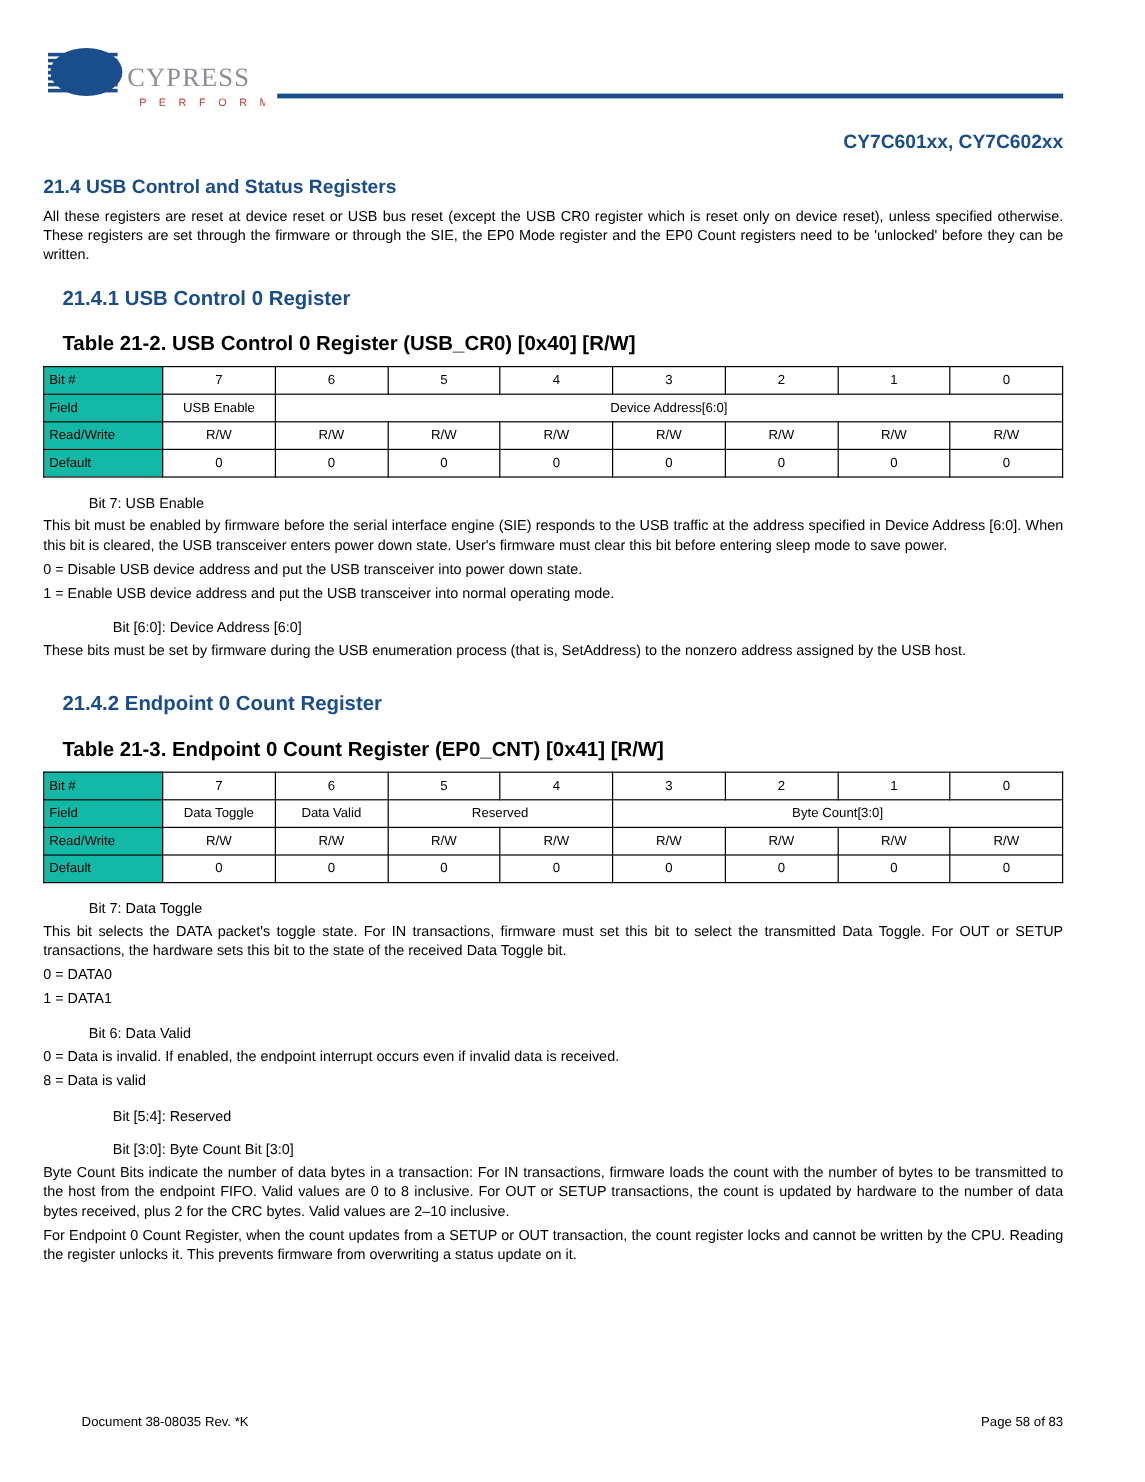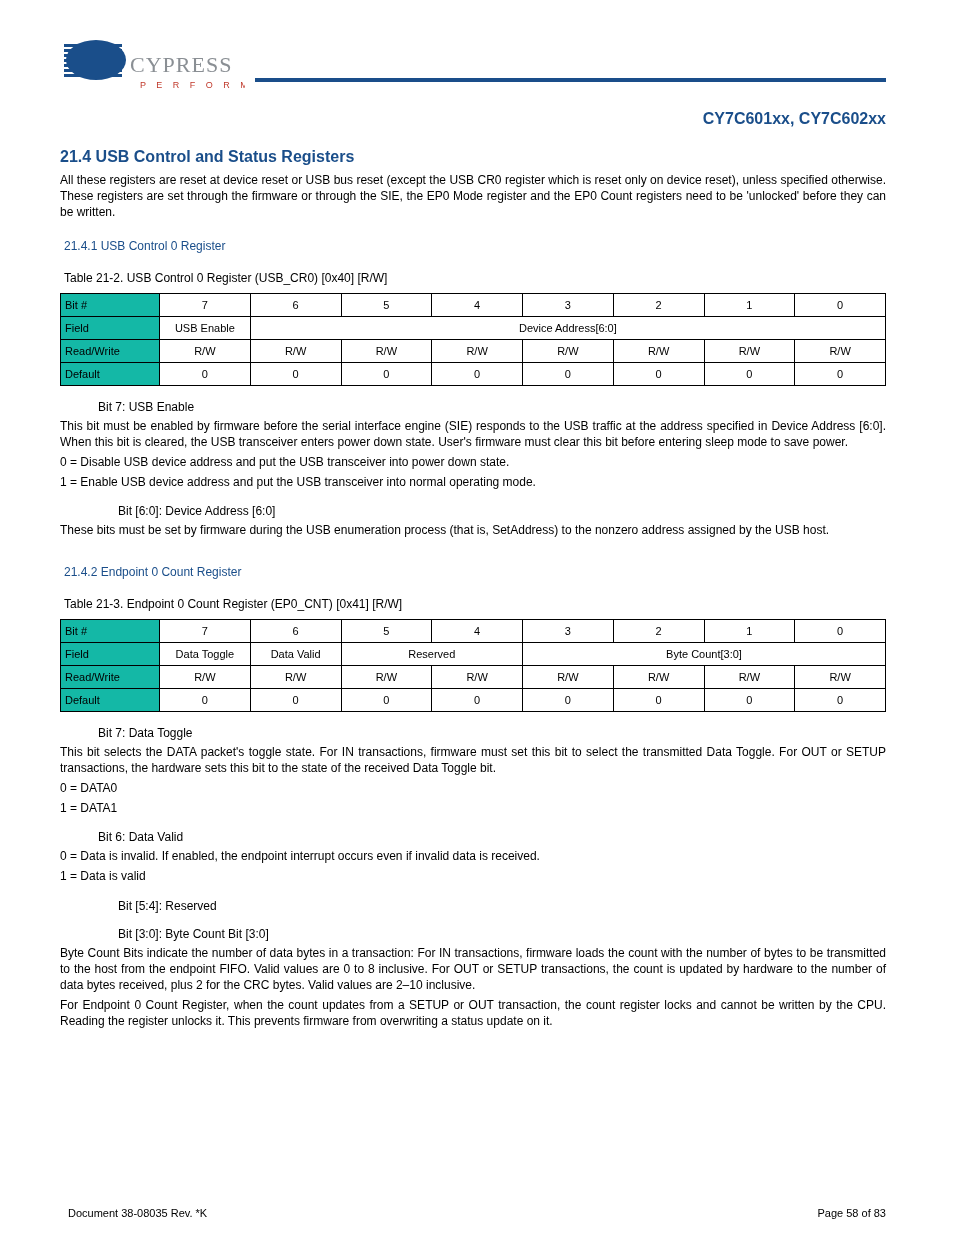--- a/index.html
+++ b/index.html
@@ -6,21 +6,21 @@
     margin: 0;
     font-family: Arial, Helvetica, sans-serif;
     font-size: 12px;
     color: #000;
     background: #fff;
   }
   .page {
     width: 954px;
     min-height: 1235px;
     box-sizing: border-box;
-    padding: 30px 68px 30px 60px;
+    padding: 30px 68px 30px 36px;
     position: relative;
   }
   .header {
     display: flex;
     align-items: flex-end;
     gap: 10px;
     margin-bottom: 8px;
   }
   .logo-wrap {
     display: flex;
@@ -33,23 +33,23 @@
     background: #1a4e8a;
     margin-bottom: 28px;
   }
   .section-title {
     font-size: 16px;
     font-weight: bold;
     margin: 20px 0 6px;
     color: #1a4e8a;
   }
   .reg-title {
-    font-size: 12px;
-    font-weight: normal;
-    margin: 18px 4px 8px;
+    font-size: 17px;
+    font-weight: bold;
+    margin: 18px 16px 8px;
   }
   table.reg {
     width: 100%;
     border-collapse: collapse;
     table-layout: fixed;
   }
   table.reg th, table.reg td {
     border: 1px solid #000;
     font-size: 11px;
     text-align: center;
@@ -69,21 +69,21 @@
   }
   .indent1 { margin-left: 38px; }
   .indent2 { margin-left: 58px; }
   p.body {
     margin: 4px 0;
     line-height: 1.35;
     text-align: justify;
   }
   .footer {
     position: absolute;
-    bottom: 16px;
+    bottom: 44px;
     left: 68px;
     right: 68px;
     display: flex;
     justify-content: space-between;
     font-size: 11px;
   }
   .device-id {
     color: #1a4e8a;
     font-size: 16px;
     font-weight: bold;
@@ -222,21 +222,21 @@
   </tbody>
     </table>
 
   <div class="bit-label indent1">Bit 7:  Data Toggle</div>
   <p class="body">This bit selects the DATA packet's toggle state. For IN transactions, firmware must set this bit to select the transmitted Data Toggle. For OUT or SETUP transactions, the hardware sets this bit to the state of the received Data Toggle bit.</p>
   <p class="body">0 = DATA0</p>
   <p class="body">1 = DATA1</p>
 
   <div class="bit-label indent1">Bit 6:  Data Valid</div>
   <p class="body">0 = Data is invalid. If enabled, the endpoint interrupt occurs even if invalid data is received.</p>
-  <p class="body">1 = Data is valid</p>
+  <p class="body">8 = Data is valid</p>
 
   <div class="bit-label indent2">Bit [5:4]:  Reserved</div>
   <div class="bit-label indent2">Bit [3:0]:  Byte Count Bit [3:0]</div>
   <p class="body">Byte Count Bits indicate the number of data bytes in a transaction: For IN transactions, firmware loads the count with the number of bytes to be transmitted to the host from the endpoint FIFO. Valid values are 0 to 8 inclusive. For OUT or SETUP transactions, the count is updated by hardware to the number of data bytes received, plus 2 for the CRC bytes. Valid values are 2–10 inclusive.</p>
   <p class="body">For Endpoint 0 Count Register, when the count updates from a SETUP or OUT transaction, the count register locks and cannot be written by the CPU. Reading the register unlocks it. This prevents firmware from overwriting a status update on it.</p>
 
   <div class="footer">
     <span>Document 38-08035 Rev. *K</span>
     <span>Page 58 of 83</span>
   </div>

